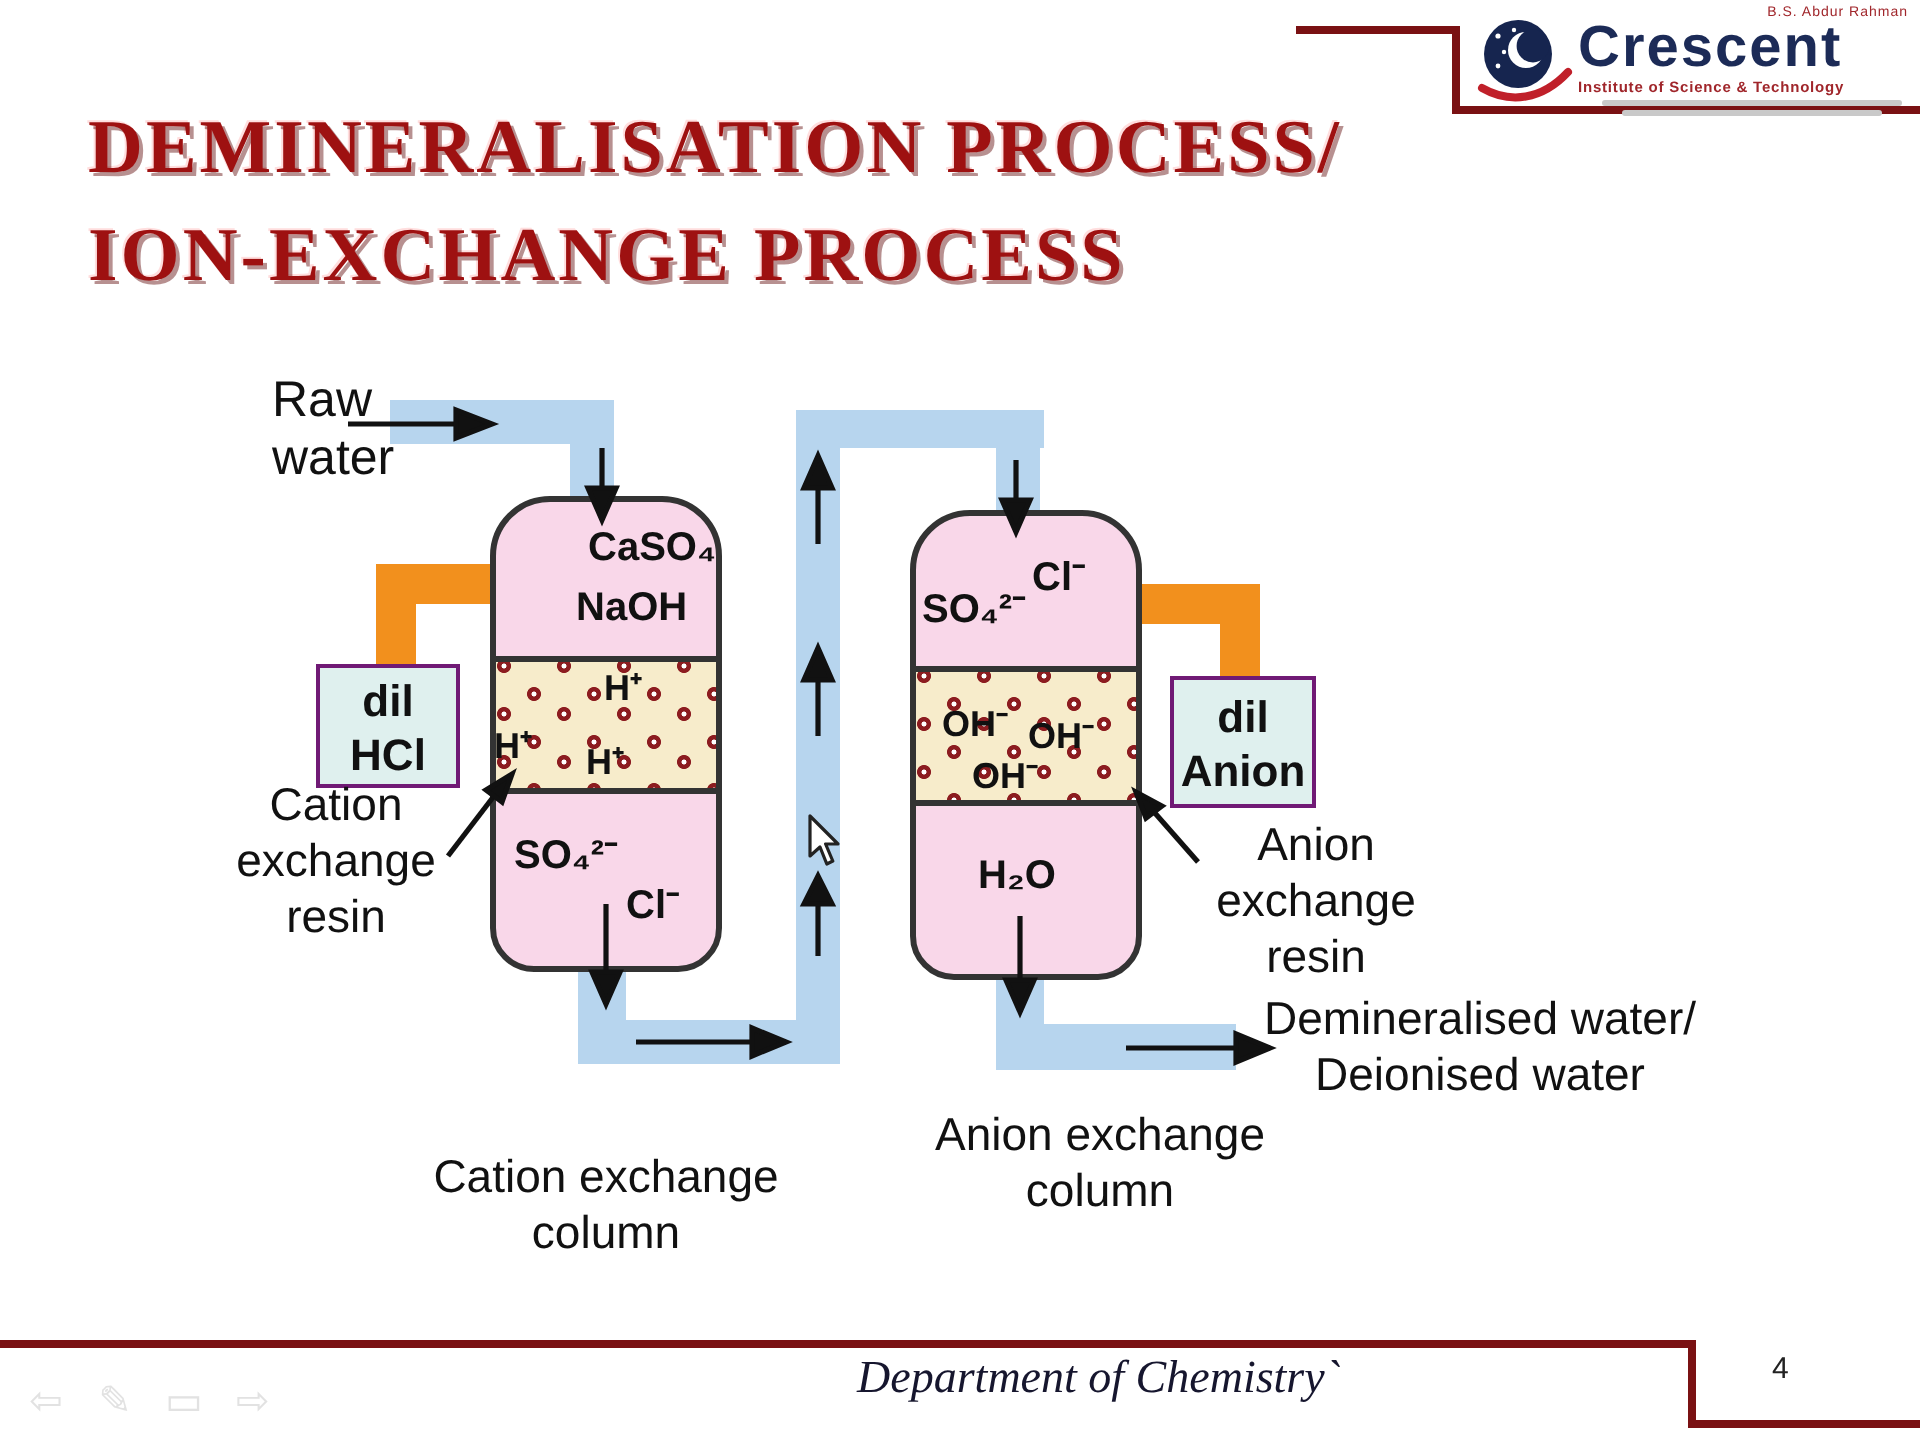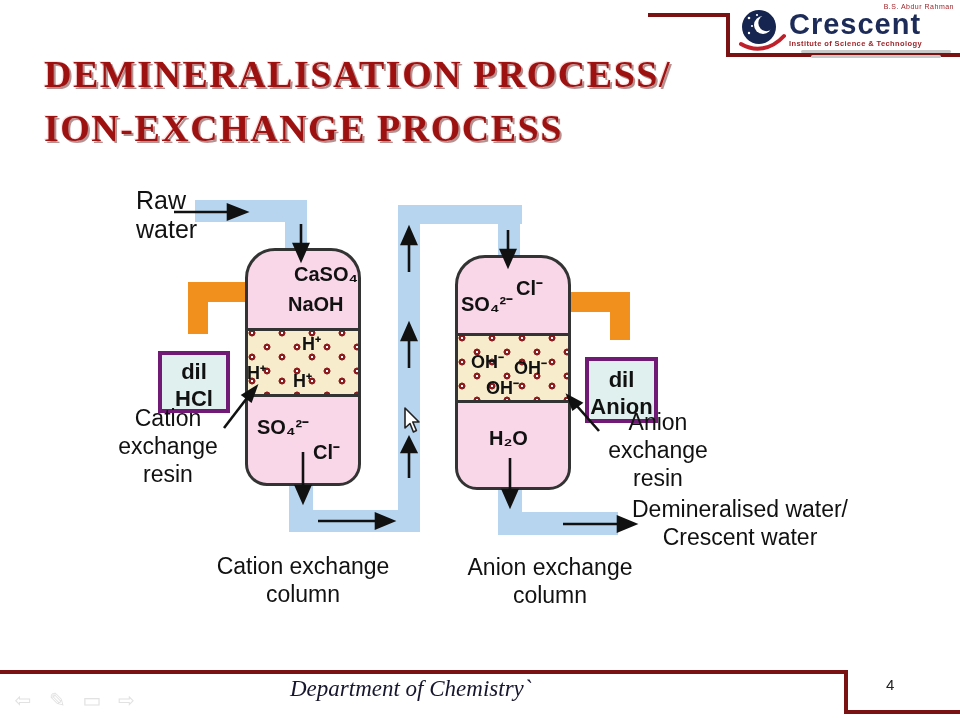--- a/index.html
+++ b/index.html
@@ -20,29 +20,29 @@
   .pipe{background:#b7d5ee;}
   .opipe{background:#f2901d;}
   .column{border:3px solid #333;background:#f9d7e9;box-sizing:border-box;}
   .resin{background-color:#f7eccb;border-top:3px solid #333;border-bottom:3px solid #333;
          box-sizing:border-box;
          background-image:
           radial-gradient(circle, #ffffff 0 1.1px, #8c1c20 1.4px 3.3px, rgba(0,0,0,0) 3.7px),
           radial-gradient(circle, #ffffff 0 1.1px, #8c1c20 1.4px 3.3px, rgba(0,0,0,0) 3.7px);
          background-size:30px 24px,30px 24px;
          background-position:4px 4px,19px 14px;}
-  .reagent{border:4px solid #701a75;background:#dff0ee;box-sizing:border-box;text-align:center;margin-top:19px;}
+  .reagent{border:2px solid #701a75;background:#dff0ee;box-sizing:border-box;text-align:center;}
   .reagent span{display:block;font-weight:700;font-size:22px;line-height:27px;}
   .formula{font-weight:700;font-size:20px;white-space:nowrap;}
   .ion{font-weight:700;font-size:18px;white-space:nowrap;}
   .dlabel{font-size:23px;line-height:28px;color:#111;white-space:nowrap;}
   .dblock{text-align:center;font-size:23px;line-height:28px;color:#111;}
   
   .dept{font-family:"Liberation Serif",serif;font-style:italic;font-size:23px;color:#16162e;
-        text-align:left;}
+        text-align:right;}
   .pagenum{font-size:15px;color:#222;}
   .player-icon{font-size:20px;color:#e2e2e2;display:inline-block;width:30px;text-align:center;
                cursor:pointer;user-select:none;}
 </style>
 </head>
 <body>
 
 <div id="canvas">
 
   <div class="abs rule" style="left:648px;top:13px;width:82px;height:4px;"></div>
@@ -115,45 +115,45 @@
   <div class="abs ion" style="left:471px;top:349px;">OH⁻</div>
   <div class="abs ion" style="left:514px;top:355px;">OH⁻</div>
   <div class="abs ion" style="left:486px;top:375px;">OH⁻</div>
   <div class="abs formula" style="left:489px;top:427px;">H₂O</div>
 
   <div class="abs dlabel" style="left:136px;top:186px;font-size:25px;line-height:29px;">
     <div>Raw</div>
     <div>water</div>
   </div>
 
-  <div class="abs dblock" style="left:98px;top:404px;width:140px;">
+  <div class="abs dblock" style="left:98px;top:388px;width:140px;">
     <div>Cation</div>
     <div>exchange</div>
     <div>resin</div>
   </div>
 
   <div class="abs dblock" style="left:593px;top:408px;width:130px;">
     <div>Anion</div>
     <div>exchange</div>
     <div>resin</div>
   </div>
 
-  <div class="abs dblock" style="left:200px;top:552px;width:206px;">
+  <div class="abs dblock" style="left:200px;top:574px;width:206px;">
     <div>Cation exchange</div>
     <div>column</div>
   </div>
 
   <div class="abs dblock" style="left:452px;top:553px;width:196px;">
     <div>Anion exchange</div>
     <div>column</div>
   </div>
 
   <div class="abs dblock" style="left:620px;top:495px;width:240px;text-align:center;">
     <div>Demineralised water/</div>
-    <div>Crescent water</div>
+    <div>Deionised water</div>
   </div>
 
   <svg class="abs" style="left:0;top:0;pointer-events:none;" width="960" height="720" viewBox="0 0 960 720">
     <g stroke="#111" stroke-width="2.6" fill="#111">
 
       <g>
           <line x1="174" y1="212" x2="228" y2="212"></line>
           <polygon points="228,205 228,219 246,212"></polygon>
         </g>
 

